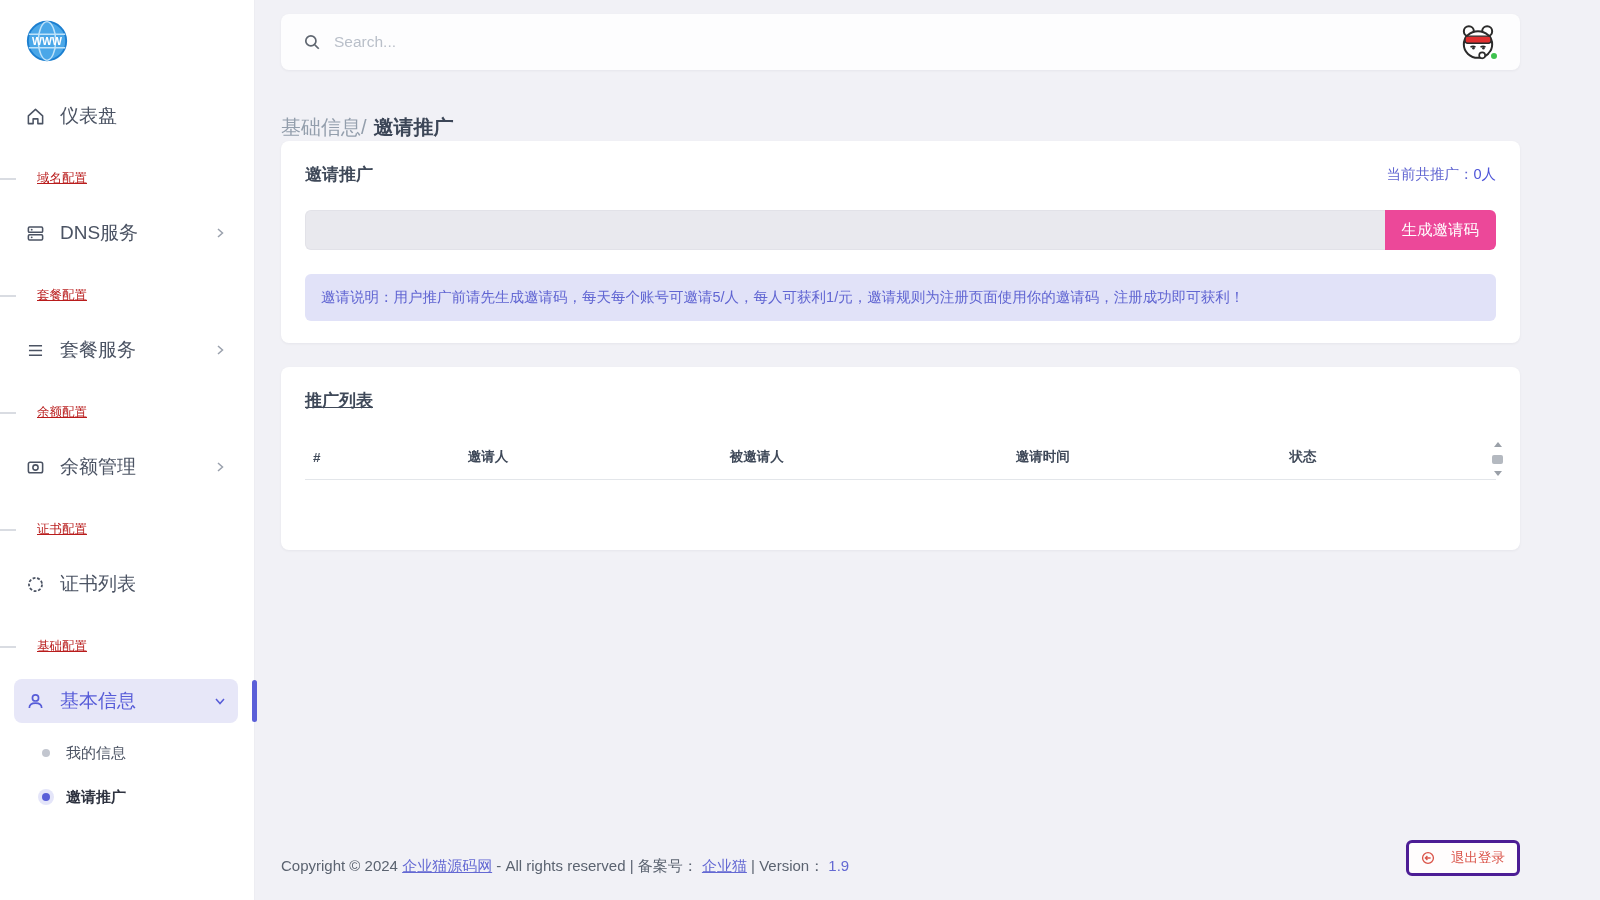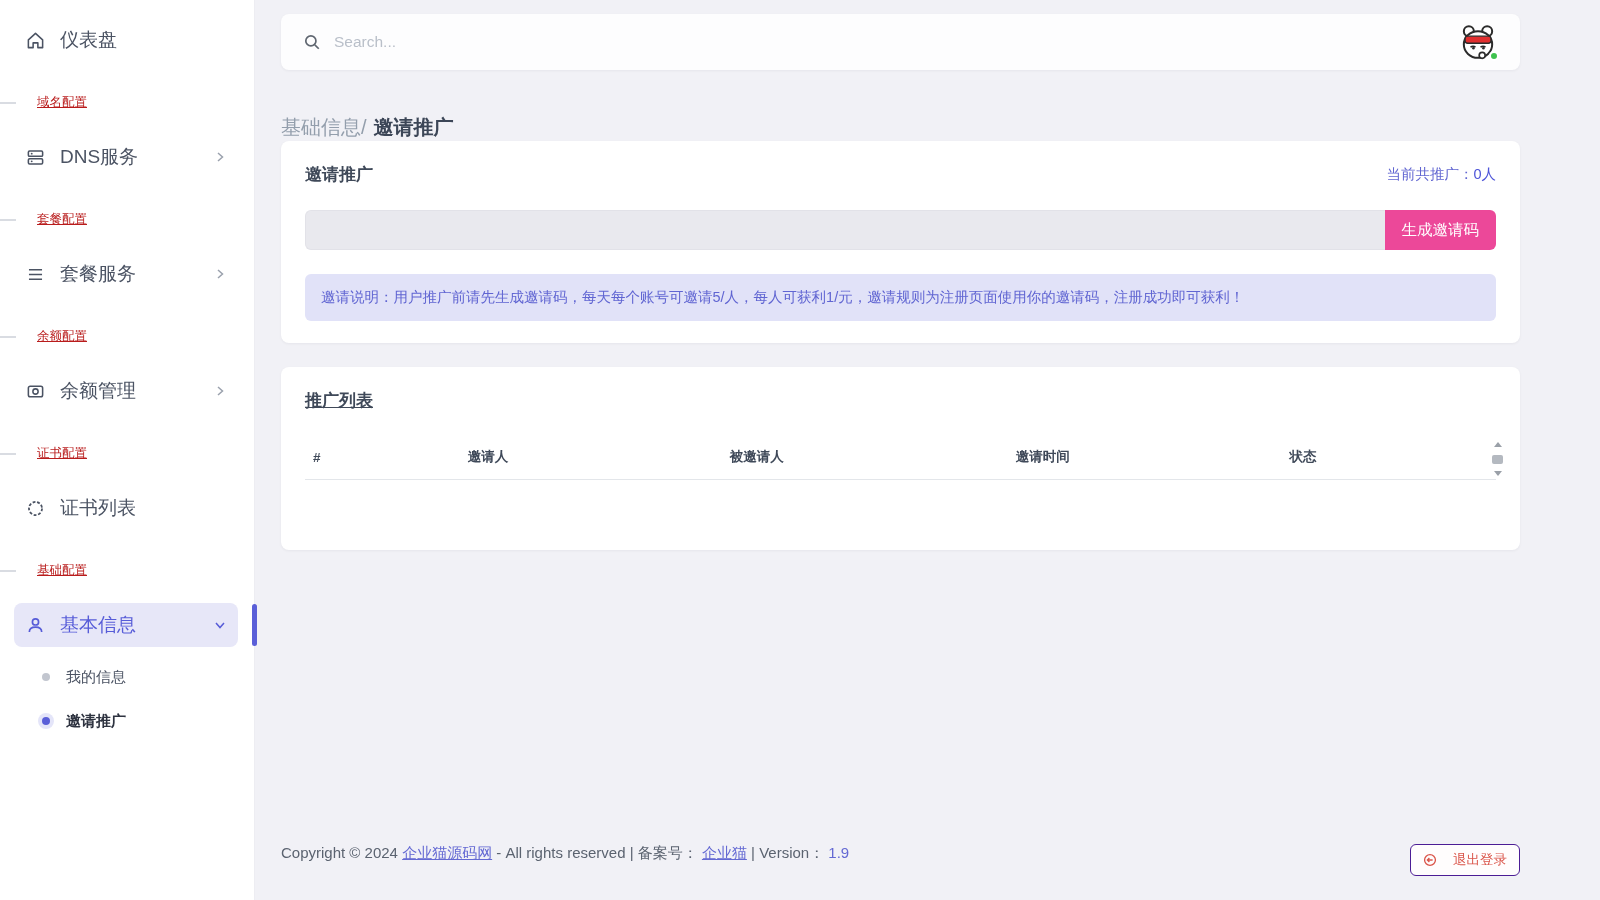--- a/index.html
+++ b/index.html
@@ -98,36 +98,44 @@
     position:absolute; right:-8px; top:4px; width:13px; height:34px;
     display:flex; flex-direction:column; align-items:center; justify-content:space-between;
     cursor:pointer;
   }
   .sb-arrow { width:0; height:0; border-left:4px solid transparent; border-right:4px solid transparent; }
   .sb-up { border-bottom:5px solid #9aa0a8; }
   .sb-down { border-top:5px solid #9aa0a8; }
   .sb-thumb { width:11px; height:9px; background:#b4b9c0; border-radius:2px; }
   .spacer { flex:1; }
   .footer {
-    display:flex; align-items:flex-start; justify-content:space-between;
+    display:flex; align-items:flex-end; justify-content:space-between;
     padding:16px 0 24px 0; font-size:15px; color:#5b6370; flex-shrink:0;
   }
   .footer a { color:#6469d3; text-decoration:underline; cursor:pointer; }
   .version-val { color:#6469d3; }
   .logout-btn {
     display:flex; align-items:center; gap:16px; background:#fffdfd;
-    border:1px solid #4c1d95; color:#da5449; border-radius:6px;
+    border:3px solid #4c1d95; color:#da5449; border-radius:6px;
     padding:6px 12px; font-size:13.5px; cursor:pointer; font-family:inherit;
   }
   .logout-btn svg { flex-shrink:0; }
 </style>
 </head>
 <body>
 
 <aside class="sidebar">
+  <div class="logo-wrap">
+    <svg width="46" height="46" viewBox="0 0 48 48">
+      <circle cx="24" cy="24" r="20" fill="#4aa7e8" stroke="#1c7fd0" stroke-width="2"></circle>
+      <ellipse cx="24" cy="24" rx="9" ry="20" fill="none" stroke="#bfe3fa" stroke-width="1.5"></ellipse>
+      <path d="M5 17 H43 M5 31 H43" stroke="#bfe3fa" stroke-width="1.5" fill="none"></path>
+      <text x="24" y="28" font-size="11" font-weight="bold" fill="#ffffff" text-anchor="middle" font-family="Liberation Sans, sans-serif">WWW</text>
+    </svg>
+  </div>
 
   <div class="nav-item">
     <span class="nav-icon">
       <svg width="19" height="19" viewBox="0 0 16 16" fill="none" stroke="currentColor" stroke-width="1.3">
           <path d="M2 7.5 L8 2 L14 7.5 V14 H10 V10 H6 V14 H2 Z" stroke-linejoin="round"></path>
         </svg>
     </span>
     <span class="nav-label">仪表盘</span>
   </div>
 

